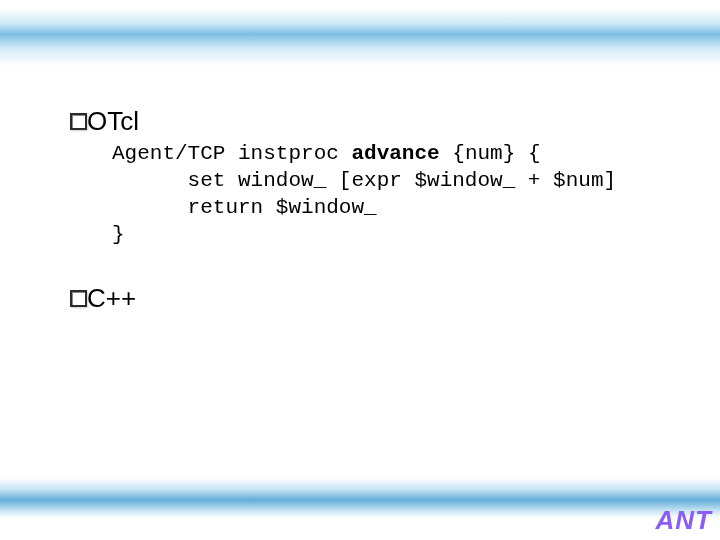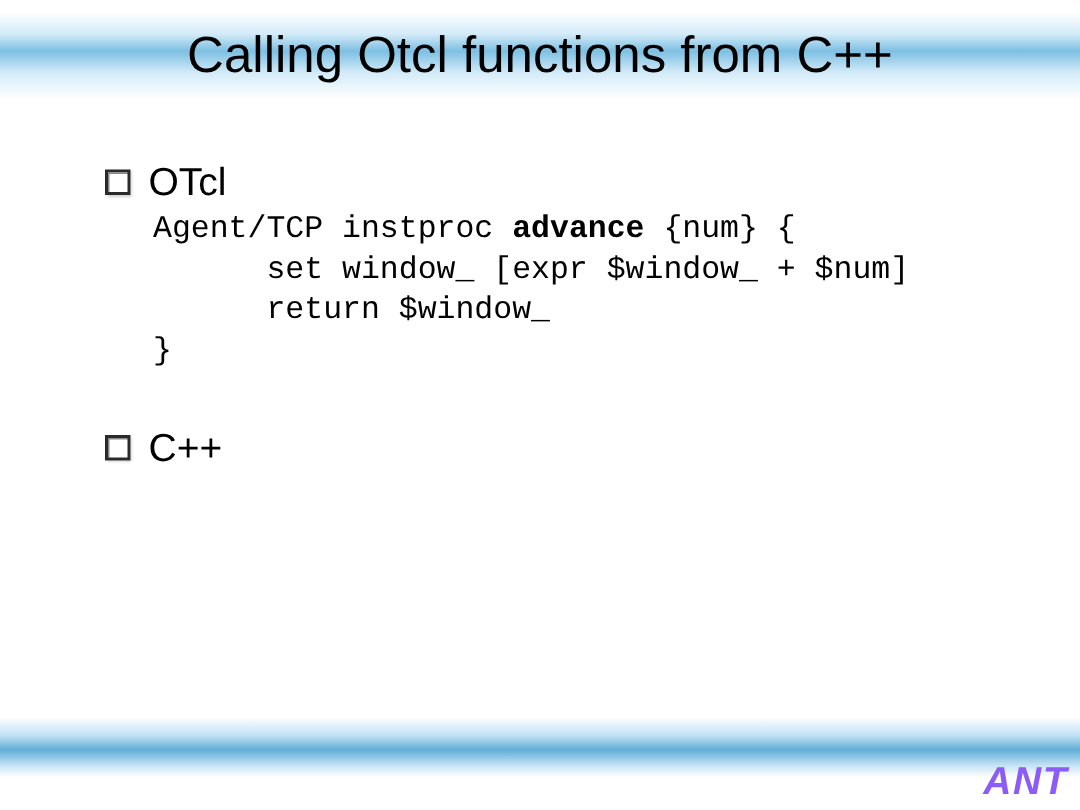--- a/index.html
+++ b/index.html
@@ -37,21 +37,21 @@
   }
   .content {
     position: absolute;
     top: 100px;
     left: 70px;
     right: 30px;
   }
   .bullet-row {
     display: flex;
     align-items: center;
-    gap: 12px;
+    gap: 0;
     margin-top: 6px;
     margin-bottom: 4px;
   }
   .bullet-row.second { margin-top: 34px; }
   .bullet-box {
     width: 17px;
     height: 17px;
     border: 2px solid #2a2a2a;
     box-shadow: 1px 1px 0 #888 inset, 1px 1px 2px rgba(0,0,0,0.2);
     background: #fff;
@@ -60,21 +60,21 @@
   .bullet-label {
     font-size: 26px;
     color: #000;
   }
   .code {
     font-family: "Courier New", Courier, monospace;
     font-size: 21px;
     line-height: 1.28;
     color: #000;
     white-space: pre;
-    margin-left: 32px;
+    margin-left: 42px;
     margin-top: 2px;
   }
   .bold { font-weight: bold; }
   .band-bottom {
     position: absolute;
     bottom: 22px;
     left: 0;
     width: 100%;
     height: 40px;
     background: linear-gradient(to bottom,
@@ -97,21 +97,20 @@
     z-index: 3;
   }
 </style>
 </head>
 <body>
 
 <div class="slide">
 
   <div class="band-top"></div>
 
-  <h1 class="title">Calling Otcl functions from C++</h1>
 
   <div class="content">
 
     <div class="bullet-row">
       <span class="bullet-box"></span>
       <span class="bullet-label">OTcl</span>
     </div>
     <div class="code"><span>Agent/TCP instproc </span><span class="bold">advance</span><span> {num} {</span>
 <span>      set window_ [expr $window_ + $num]</span>
 <span>      return $window_</span>

